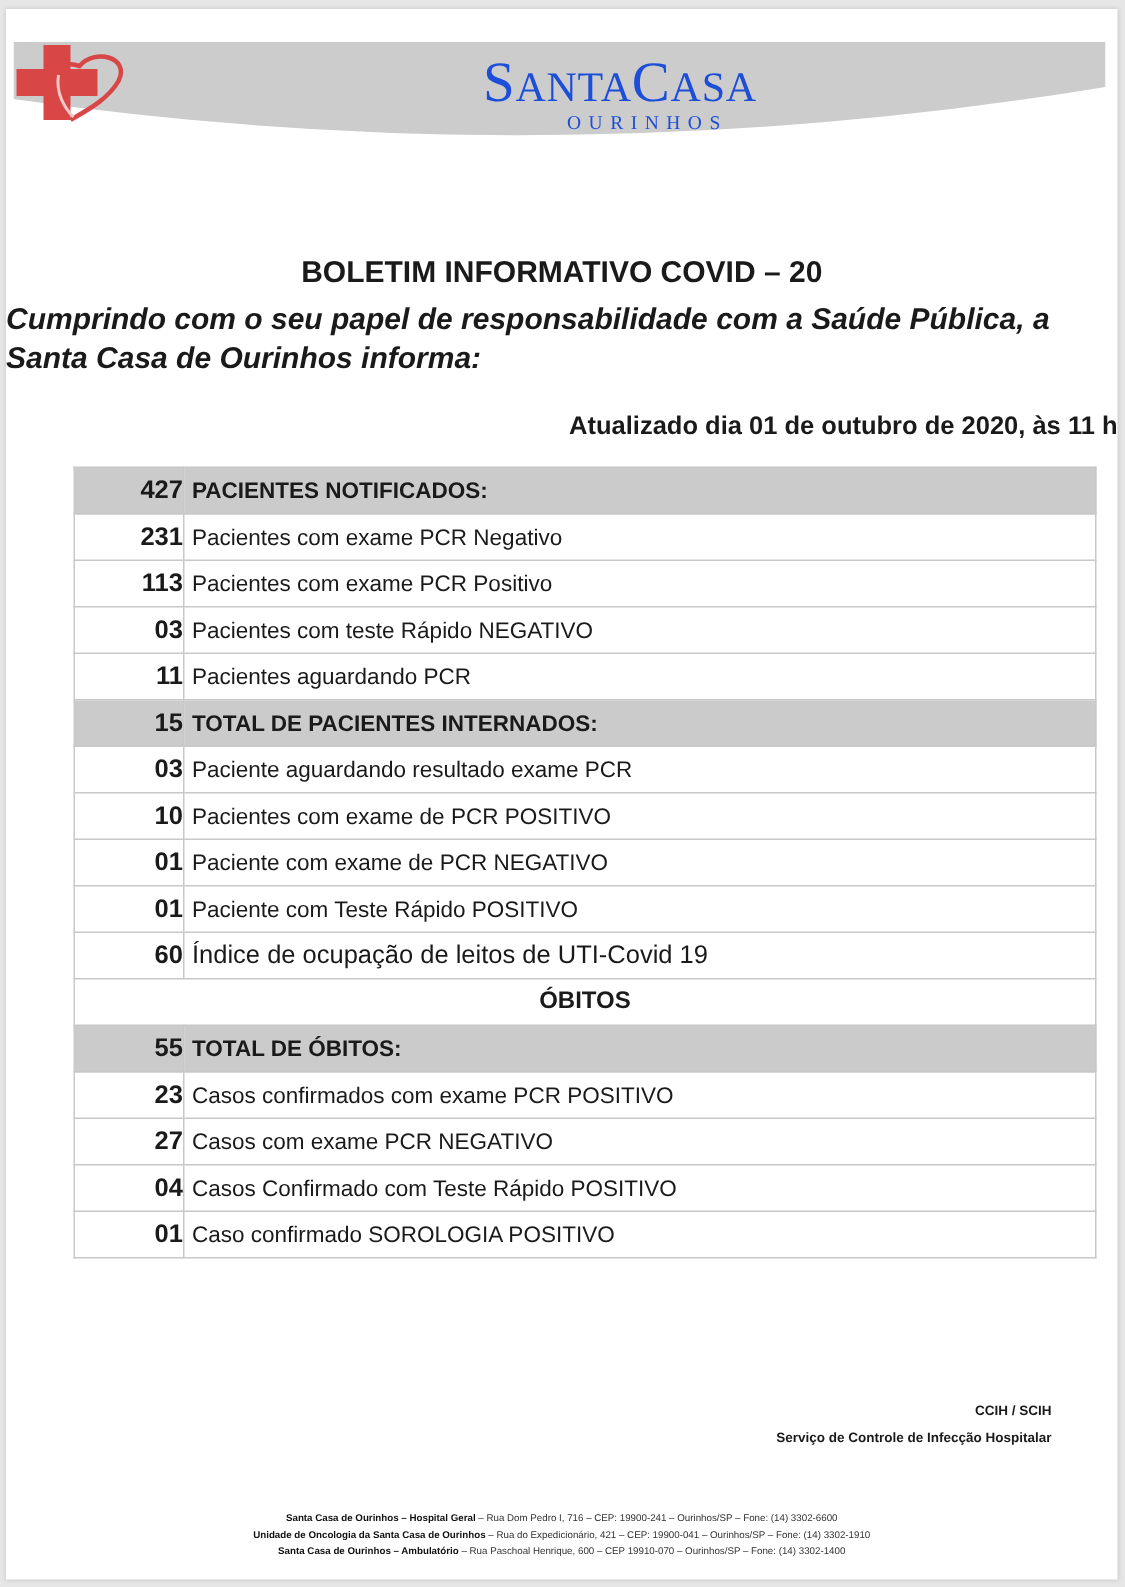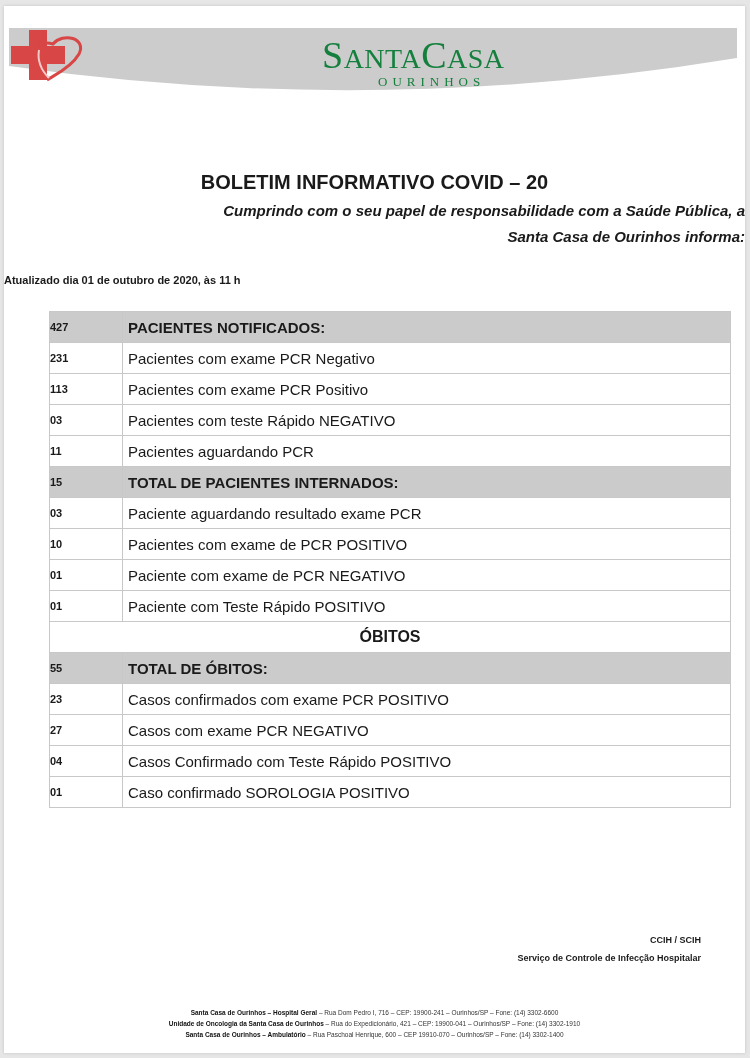--- a/index.html
+++ b/index.html
@@ -12,42 +12,42 @@
     position: absolute; left: 4px; top: 6px; width: 741px; height: 1047px;
     background: #ffffff; box-shadow: 0 0 3px rgba(0,0,0,0.15);
   }
   .banner {
     position: absolute; left: 5px; top: 22px; width: 728px; height: 64px;
   }
   .banner svg { position: absolute; left: 0; top: 0; }
   .logo-cross { position: absolute; left: 222px; top: 6px; width: 80px; height: 54px; }
   .logo-text {
     position: absolute; left: 313px; top: 8px;
-    font-family: "Liberation Serif", serif; color: #15803d;
+    font-family: "Liberation Serif", serif; color: #1d4ed8;
   }
   .logo-main { font-size: 38px; letter-spacing: 0.5px; line-height: 38px; }
   .logo-main .cap { font-size: 38px; }
   .logo-main .sm { font-size: 28px; }
   .logo-sub { font-size: 13px; letter-spacing: 5px; margin-left: 56px; margin-top: -4px; }
 
   .title { position: absolute; left: 0; width: 741px; top: 165px; text-align: center;
     font-weight: bold; font-size: 20px; }
-  .subtitle { position: absolute; left: 0; width: 741px; text-align: right;
-    font-style: italic; font-weight: bold; font-size: 15px; }
+  .subtitle { position: absolute; left: 0; width: 741px; text-align: left;
+    font-style: italic; font-weight: bold; font-size: 20px; }
   .sub1 { top: 196px; }
   .sub2 { top: 222px; }
-  .updated { position: absolute; left: 0; width: 741px; top: 268px; text-align: left;
-    font-weight: bold; font-size: 11px; }
+  .updated { position: absolute; left: 0; width: 741px; top: 268px; text-align: right;
+    font-weight: bold; font-size: 17px; }
 
   table.data {
     position: absolute; left: 45px; top: 305px; width: 682px;
     border-collapse: collapse; font-size: 15px;
   }
   table.data td { border: 1px solid #c8c8c8; height: 30px; padding: 0; }
-  td.num { width: 72px; text-align: left; font-weight: bold; font-size: 11px; }
+  td.num { width: 72px; text-align: right; font-weight: bold; font-size: 17px; }
   td.lbl { padding-left: 5px !important; }
   tr.total td { background: #cbcbcb; }
   tr.total td.lbl { font-weight: bold; }
   tr.section td { text-align: center; font-weight: bold; font-size: 16px; border-left: 1px solid #c8c8c8; }
   td.lbl.big { font-size: 17px; }
 
   .ccih { position: absolute; right: 44px; top: 929px; font-weight: bold; font-size: 9px; text-align: left; }
   .scih { position: absolute; right: 44px; top: 947px; font-weight: bold; font-size: 9px; text-align: right; }
 
   .footer { position: absolute; left: 0; width: 741px; top: 1001px; text-align: center;
@@ -117,20 +117,24 @@
         <td class="lbl">Pacientes com exame de PCR POSITIVO</td>
       </tr>
       <tr>
         <td class="num">01</td>
         <td class="lbl">Paciente com exame de PCR NEGATIVO</td>
       </tr>
       <tr>
         <td class="num">01</td>
         <td class="lbl">Paciente com Teste Rápido POSITIVO</td>
       </tr>
+      <tr>
+        <td class="num">60</td>
+        <td class="lbl big">Índice de ocupação de leitos de UTI-Covid 19</td>
+      </tr>
 
       <tr class="section">
         <td colspan="2">ÓBITOS</td>
       </tr>
       <tr class="total">
         <td class="num">55</td>
         <td class="lbl">TOTAL DE ÓBITOS:</td>
       </tr>
       <tr>
         <td class="num">23</td>

